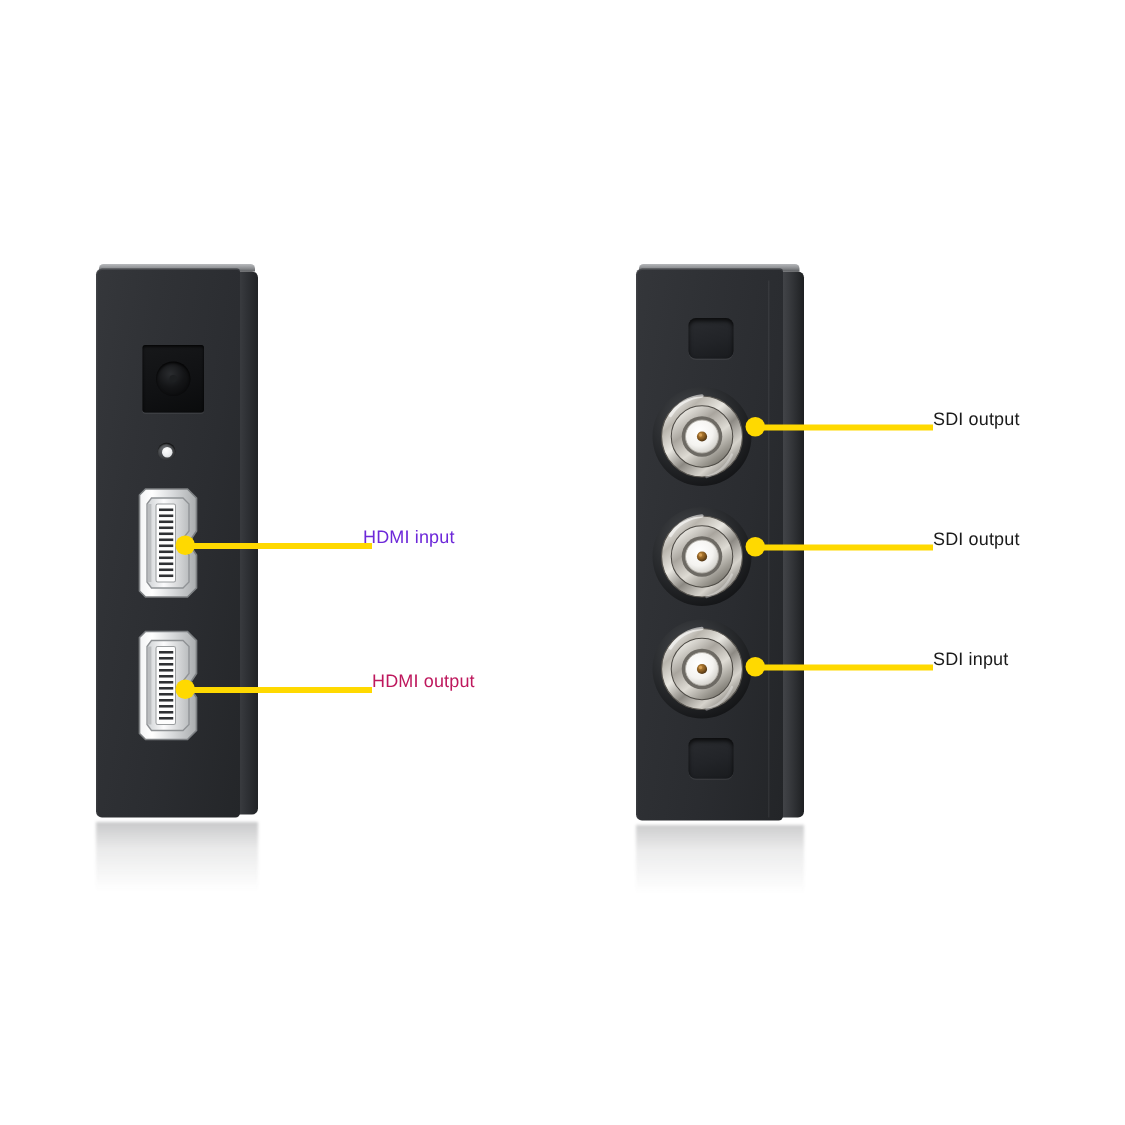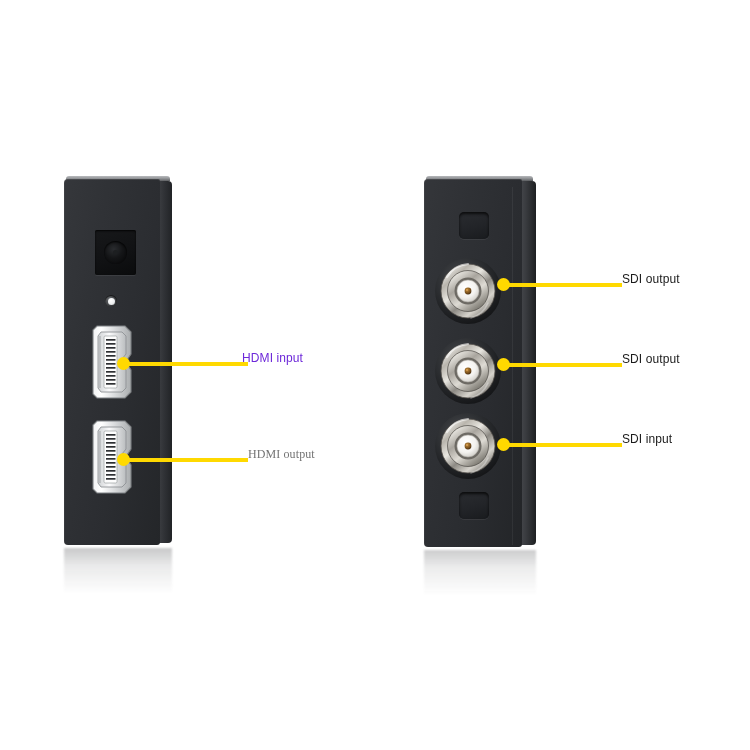--- a/index.html
+++ b/index.html
@@ -438,21 +438,21 @@
 
   <div class="callout" id="callout-0" style="left: 117px; top: 357px;">
     <span class="dot" style="background: rgb(255, 217, 0);"></span>
     <span class="leader" style="width: 120px; background: rgb(255, 217, 0);"></span>
     <span class="callout-label" style="left: 125px; color: #6d28d9;">HDMI input</span>
   </div>
 
   <div class="callout" id="callout-1" style="left: 117px; top: 453px;">
     <span class="dot" style="background: rgb(255, 217, 0);"></span>
     <span class="leader" style="width: 120px; background: rgb(255, 217, 0);"></span>
-    <span class="callout-label" style="left: 131px; color: #737373; font-family: Liberation Serif, serif;">HDMI output</span>
+    <span class="callout-label" style="left: 131px; color: #be185d;">HDMI output</span>
   </div>
 
   <div class="callout" id="callout-2" style="left: 497px; top: 278px;">
     <span class="dot" style="background: rgb(255, 217, 0);"></span>
     <span class="leader" style="width: 114px; background: rgb(255, 217, 0);"></span>
     <span class="callout-label" style="left: 125px; color: rgb(26, 26, 26);">SDI output</span>
   </div>
 
   <div class="callout" id="callout-3" style="left: 497px; top: 358px;">
     <span class="dot" style="background: rgb(255, 217, 0);"></span>

